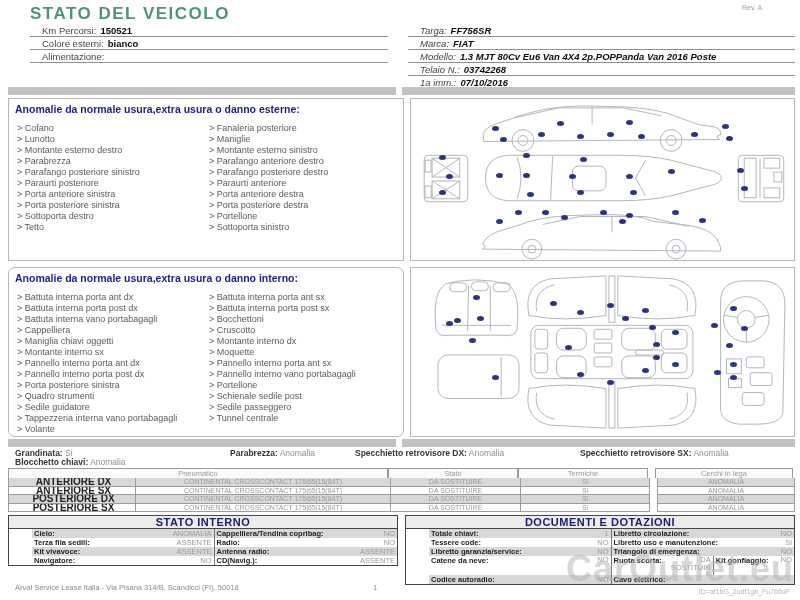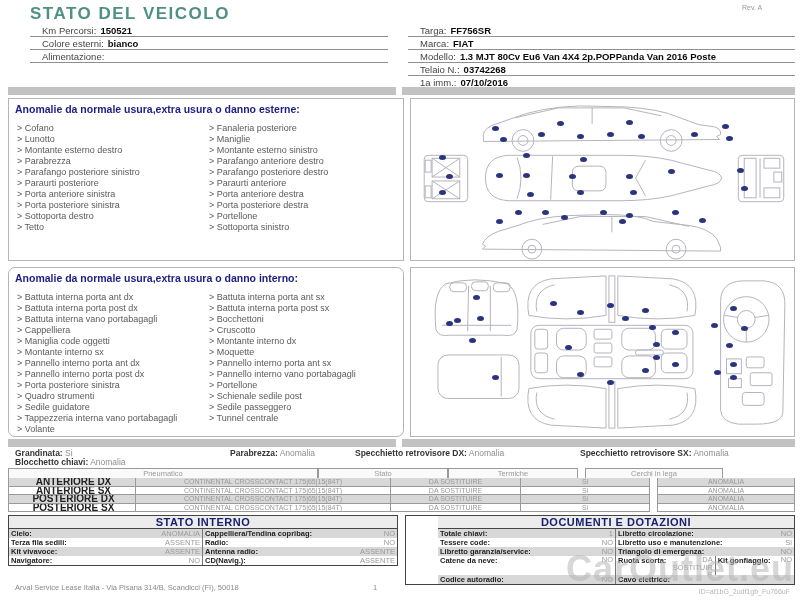--- a/index.html
+++ b/index.html
@@ -6,21 +6,21 @@
   html,body { background:#ddd; }
   body { font-family:"Liberation Sans", sans-serif; }
   .page { position:relative; width:800px; height:600px; background:#fff; overflow:hidden; }
 
   .title { position:absolute; left:30px; top:4px; font-size:17px; font-weight:bold;
            letter-spacing:1.5px; color:#4e9183; }
   .rev   { position:absolute; left:742px; top:4px; font-size:7px; color:#999; }
 
   .info-col { position:absolute; top:24px; }
   .info-left  { left:30px;  width:358px; }
-  .info-right { left:408px; width:387px; }
+  .info-right { left:408px; width:387px;font-style:italic; }
   .info-row { display:flex; align-items:flex-end; height:13px; border-bottom:1px solid #8f8f8f;
               font-size:9.5px; color:#444; white-space:nowrap; overflow:hidden; }
   .info-row .lbl { margin-right:4px;margin-left:12px; }
   .info-row .val { font-weight:bold; color:#0c0c0c; }
 
   .bar { position:absolute; height:8px; background:#c2c2c2; }
 
   .box { position:absolute; border:1px solid #b5b5b5; background:#fff; }
   .sec-title { padding:4px 6px 2px 6px; font-size:10.5px; font-weight:bold; color:#1c1c85; }
   .alist { position:absolute; font-size:9px; line-height:11px; color:#5a5a5a; }
@@ -37,38 +37,38 @@
   
   .tyre-table { position:absolute; left:8px; top:468px; width:787px; font-size:7px; }
   .t-head, .t-row { display:flex; }
   .t-head { height:10px; }
   .t-row  { height:8.5px; }
   .th { color:#9a9a9a; text-align:center; line-height:10px; font-size:7.5px;
         border:1px solid #9a9a9a; border-bottom:none; background:#fafafa; }
   .td { color:#999; text-align:center; line-height:8.5px; overflow:hidden; white-space:nowrap;
         border-left:1px solid #9a9a9a; border-bottom:1px solid #9a9a9a; }
   .t-row .c-term, .t-head .c-term { border-right:1px solid #9a9a9a; }
-  .t-head .c-pneu { width:310px; }
+  .t-head .c-pneu { width:380px; }
   .c-pos  { width:127px; font-weight:bold; color:#222; text-align:center; padding-left:3px; font-size:10px; }
   .c-tyre { width:255px; }
   .c-stato{ width:130px; }
   .c-term { width:130px; }
   .t-gap  { width:7px; border-bottom:none; }
   .c-cerchi { width:138px; border:1px solid #9a9a9a; border-bottom:none; }
   .t-row .c-cerchi { border-top:none; border-bottom:1px solid #9a9a9a; }
   .t-body > div:nth-of-type(odd) .td { background:#d8d8d8; }
   .t-body > div:nth-of-type(even) .td { background:#fff; }
   .t-body > div .t-gap { background:transparent; border:none; }
   .t-head .c-stato, .t-head .c-term { border-left:1px solid #9a9a9a; }
 
   
   .btable { position:absolute; top:515px; border:1px solid #444; background:#fff; }
   .b-head { height:13px; line-height:13px; text-align:center; font-size:11px; font-weight:bold;
             color:#1a2070; background:#ececec; border-bottom:1px solid #444; letter-spacing:0.5px; }
-  .b-row { display:flex; height:9px; }
+  .b-row { display:flex; height:9px;margin-left:23px; }
   .b-cell { display:flex; justify-content:space-between; align-items:center; overflow:hidden;
             padding:0 2px; width:50%; border-right:1px solid #777; }
   .b-cell:last-child { border-right:none; }
   .bl { font-weight:bold; font-size:7.5px; color:#222; white-space:nowrap; }
   .bv { font-size:7.5px; color:#9a9a9a; text-align:right; white-space:nowrap; }
   .b-body > div:nth-of-type(odd) { background:#d8d8d8; }
   .b-row.shade { background:#d8d8d8; }
   .row-tall { height:19px; }
   .row-tall .b-cell { align-items:flex-start; }
   .row-tall .bl { line-height:9px; }
@@ -253,21 +253,21 @@
     </div>
 
   <div class="box" style="left:8px; top:267px; width:396px; height:170px;border-radius:7px;">
     <div class="sec-title">Anomalie da normale usura,extra usura o danno interno:</div>
     <div class="alist" style="left:8px; top:24px; width:186px;">
 
     <div class="item">Battuta interna porta ant dx</div>
         <div class="item">Battuta interna porta post dx</div>
         <div class="item">Battuta interna vano portabagagli</div>
         <div class="item">Cappelliera</div>
-        <div class="item">Maniglia code oggetti</div>
+        <div class="item">Maniglia chiavi oggetti</div>
         <div class="item">Montante interno sx</div>
         <div class="item">Pannello interno porta ant dx</div>
         <div class="item">Pannello interno porta post dx</div>
         <div class="item">Porta posteriore sinistra</div>
         <div class="item">Quadro strumenti</div>
         <div class="item">Sedile guidatore</div>
         <div class="item">Tappezzeria interna vano portabagagli</div>
         <div class="item">Volante</div>
       </div>
     <div class="alist" style="left:200px; top:24px; width:192px;">
@@ -485,21 +485,21 @@
             <span class="bv">NO</span>
           </div>
           <div class="b-cell">
             <span class="bl">CD(Navig.):</span>
             <span class="bv">ASSENTE</span>
           </div>
         </div>
       </div>
   </div>
 
-  <div class="btable" style="left:405px; width:390px;padding-left:32px;">
+  <div class="btable" style="left:405px; width:390px;">
     <div class="b-head">DOCUMENTI E DOTAZIONI</div>
     <div class="b-body">
 
         <div class="b-row">
           <div class="b-cell">
             <span class="bl">Totale chiavi:</span>
             <span class="bv">1</span>
           </div>
           <div class="b-cell">
             <span class="bl">Libretto circolazione:</span>

